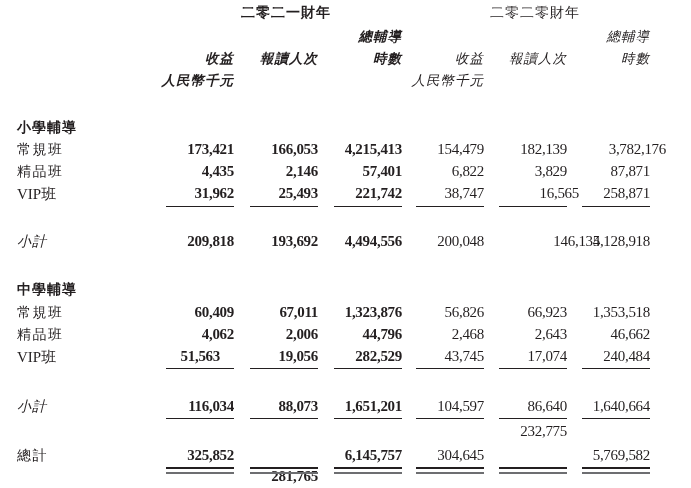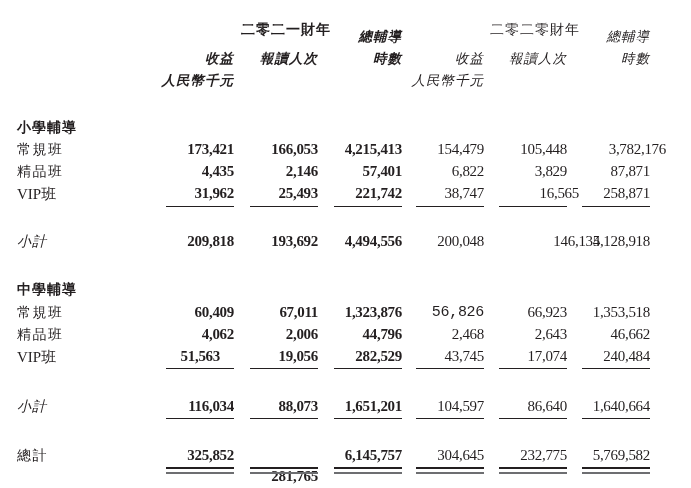--- a/index.html
+++ b/index.html
@@ -1,19 +1,19 @@
 <!DOCTYPE html>
 <html><head>
 <meta charset="utf-8">
 <style>
   html, body { margin:0; padding:0; background:#ffffff; }
   body { width:691px; height:488px; position:relative; overflow:hidden;
          font-family:"Liberation Serif", "DejaVu Serif", serif; color:#231f20; }
   .abs { position:absolute; white-space:nowrap; }
-  .hdr-year { font-family:"DejaVu Sans", sans-serif; font-size:14px; letter-spacing:1px;margin-top:17px; }
+  .hdr-year { font-family:"DejaVu Sans", sans-serif; font-size:14px; letter-spacing:1px; }
   .hdr-year.y2021 { font-weight:bold; }
   .hdr-col { font-family:"DejaVu Sans", sans-serif; font-size:13.5px; font-style:italic; text-align:center; letter-spacing:1px; }
   .hdr-col.bold { font-weight:bold; }
   .sec-title { font-family:"DejaVu Sans", sans-serif; font-weight:bold; font-size:14px; letter-spacing:1px; }
   .row-label { font-family:"DejaVu Serif", serif; font-size:14px; letter-spacing:1.5px; }
   .row-label.latin { font-family:"Liberation Serif", serif; font-size:15px; letter-spacing:0; }
   .sub-label { font-family:"DejaVu Sans", sans-serif; font-style:italic; font-size:14px; letter-spacing:1px; }
   .num { font-family:"Liberation Serif", serif; font-size:15px; text-align:right; width:90px; letter-spacing:-0.3px; }
   .num.b { font-weight:bold; }
   .rule { position:absolute; height:0; border-top:1.3px solid #231f20; width:68px; }
@@ -37,21 +37,21 @@
 <div class="abs hdr-col" style="right:41px; top:50px;">時數</div>
 <div class="abs hdr-col" style="right:207px; top:72px;">人民幣千元</div>
 
 <div class="abs sec-title" style="left:17px; top:119px;">小學輔導</div>
 
 <div class="abs row-label" style="left:17px; top:141px;">常規班</div>
 <div class="abs num b" style="left:144px; top:141px;">173,421</div>
 <div class="abs num b" style="left:228px; top:141px;">166,053</div>
 <div class="abs num b" style="left:312px; top:141px;">4,215,413</div>
 <div class="abs num" style="left:394px; top:141px;text-align:right;">154,479</div>
-<div class="abs num" style="left:477px; top:141px;">105,448</div>
+<div class="abs num" style="left:477px; top:141px;">182,139</div>
 <div class="abs num" style="left:560px; top:141px;padding-left:16px;">3,782,176</div>
 
 <div class="abs row-label" style="left:17px; top:163px;">精品班</div>
 <div class="abs num b" style="left:144px; top:163px;">4,435</div>
 <div class="abs num b" style="left:228px; top:163px;">2,146</div>
 <div class="abs num b" style="left:312px; top:163px;">57,401</div>
 <div class="abs num" style="left:394px; top:163px;">6,822</div>
 <div class="abs num" style="left:477px; top:163px;">3,829</div>
 <div class="abs num" style="left:560px; top:163px;">87,871</div>
 
@@ -77,21 +77,21 @@
 <div class="abs num" style="left:394px; top:233px;">200,048</div>
 <div class="abs num" style="left:477px; top:233px;margin-left:33px;">146,135</div>
 <div class="abs num" style="left:560px; top:233px;">4,128,918</div>
 
 <div class="abs sec-title" style="left:17px; top:281px;">中學輔導</div>
 
 <div class="abs row-label" style="left:17px; top:304px;">常規班</div>
 <div class="abs num b" style="left:144px; top:304px;">60,409</div>
 <div class="abs num b" style="left:228px; top:304px;">67,011</div>
 <div class="abs num b" style="left:312px; top:304px;">1,323,876</div>
-<div class="abs num" style="left:394px; top:304px;font-family:Liberation Mono, monospace;">56,826</div>
+<div class="abs num" style="left:394px; top:304px;">56,826</div>
 <div class="abs num" style="left:477px; top:304px;">66,923</div>
 <div class="abs num" style="left:560px; top:304px;">1,353,518</div>
 
 <div class="abs row-label" style="left:17px; top:326px;">精品班</div>
 <div class="abs num b" style="left:144px; top:326px;">4,062</div>
 <div class="abs num b" style="left:228px; top:326px;">2,006</div>
 <div class="abs num b" style="left:312px; top:326px;">44,796</div>
 <div class="abs num" style="left:394px; top:326px;">2,468</div>
 <div class="abs num" style="left:477px; top:326px;">2,643</div>
 <div class="abs num" style="left:560px; top:326px;">46,662</div>
@@ -124,21 +124,21 @@
 <div class="rule" style="left:334px; top:418px;"></div>
 <div class="rule" style="left:416px; top:418px;"></div>
 <div class="rule" style="left:499px; top:418px;"></div>
 <div class="rule" style="left:582px; top:418px;"></div>
 
 <div class="abs row-label" style="left:17px; top:447px;">總計</div>
 <div class="abs num b" style="left:144px; top:447px;">325,852</div>
 <div class="abs num b" style="left:228px; top:468px;">281,765</div>
 <div class="abs num b" style="left:312px; top:447px;">6,145,757</div>
 <div class="abs num" style="left:394px; top:447px;">304,645</div>
-<div class="abs num" style="left:477px; top:447px;">232,775</div>
+<div class="abs num" style="left:477px; top:423px;">232,775</div>
 <div class="abs num" style="left:560px; top:447px;">5,769,582</div>
 
 <div class="rule dbl" style="left:166px; top:467px;"></div>
 <div class="rule dbl" style="left:250px; top:467px;"></div>
 <div class="rule dbl" style="left:334px; top:467px;"></div>
 <div class="rule dbl" style="left:416px; top:467px;"></div>
 <div class="rule dbl" style="left:499px; top:467px;"></div>
 <div class="rule dbl" style="left:582px; top:467px;"></div>
 
 </body></html>

